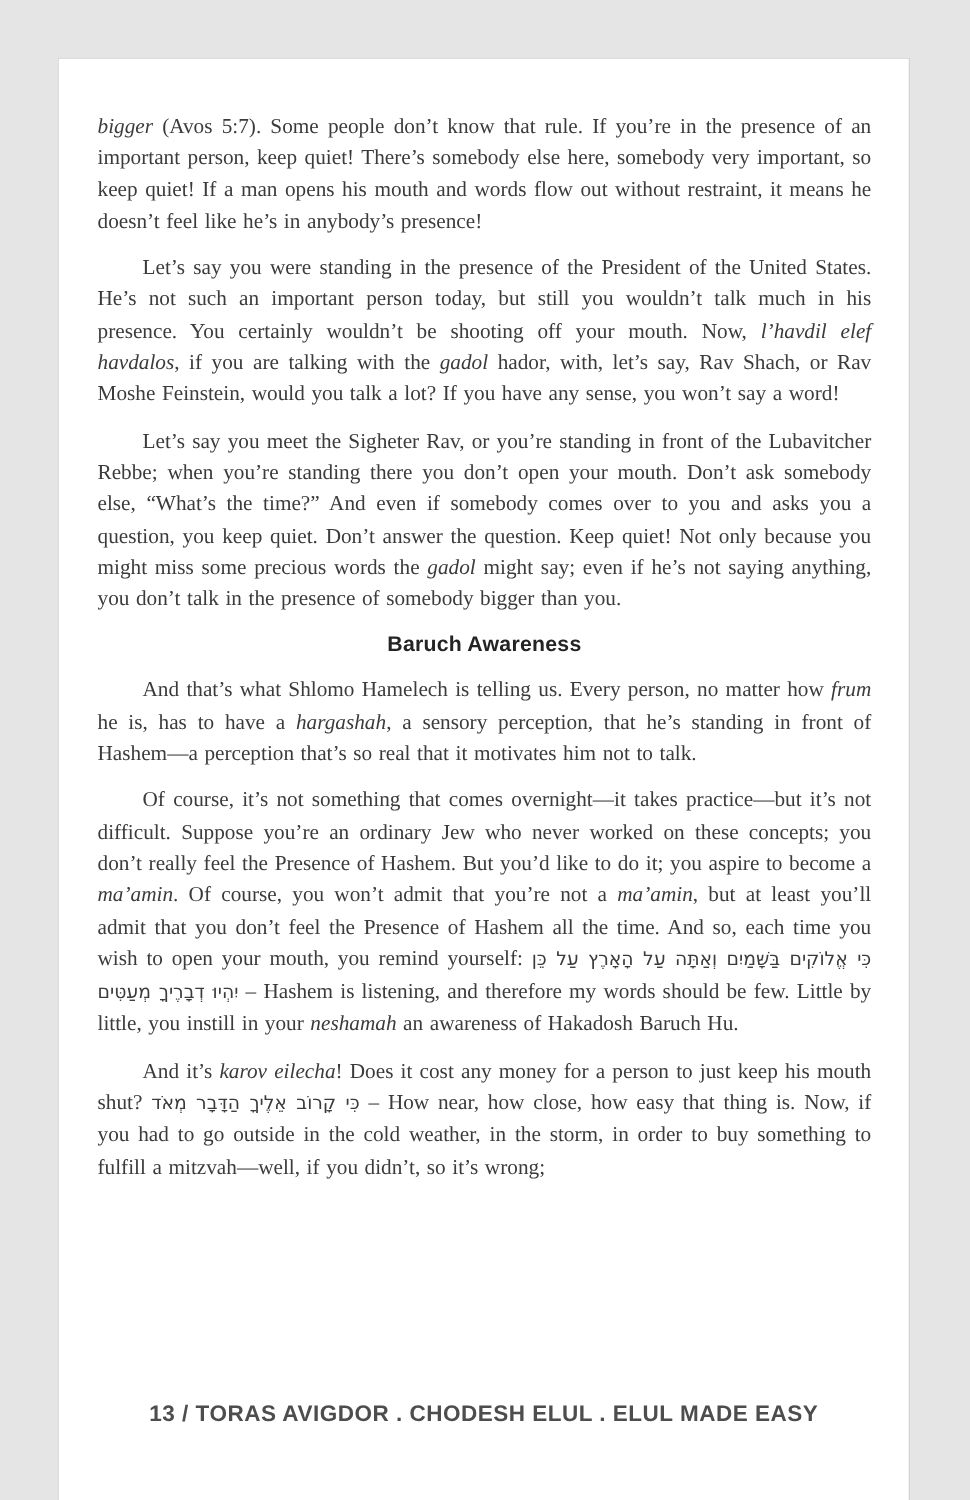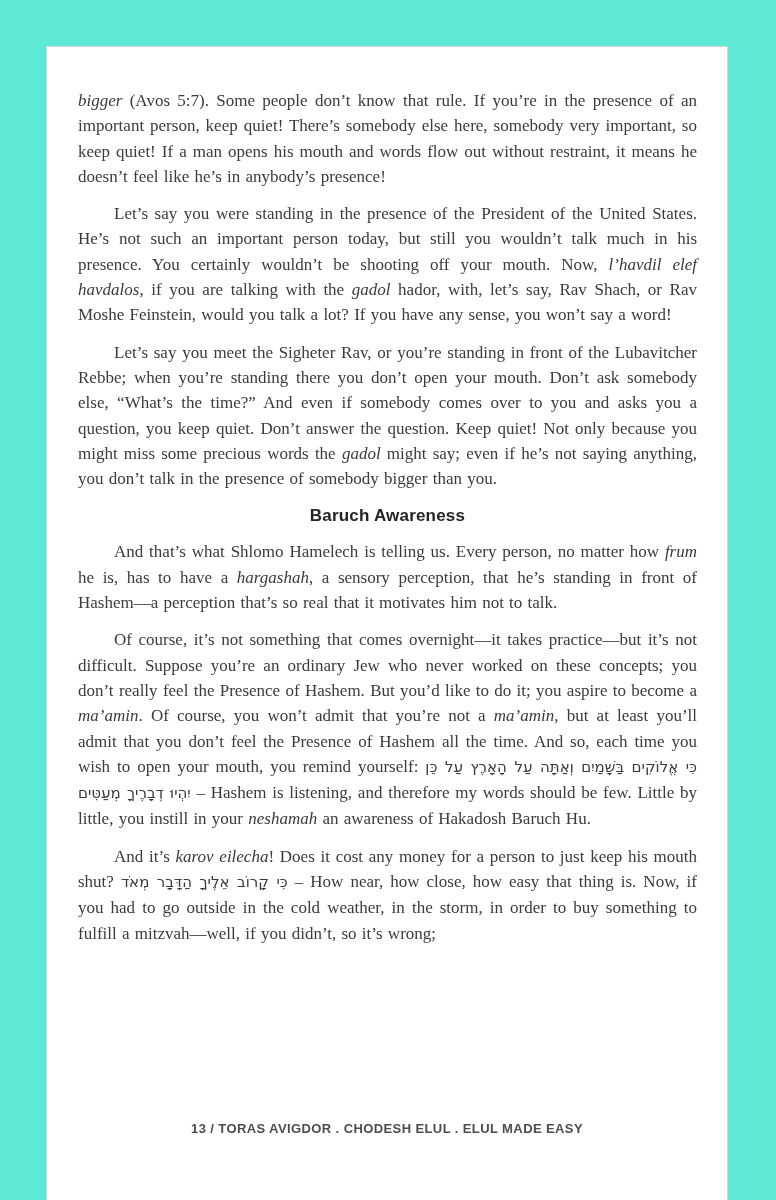--- a/index.html
+++ b/index.html
@@ -4,21 +4,21 @@
 <style>
   html, body {
     margin: 0;
     padding: 0;
     background: #ffffff;
   }
   .viewport {
     position: relative;
     width: 776px;
     height: 1200px;
-    background: #5eead4;
+    background: #e5e5e5;
     overflow: hidden;
     font-family: "Liberation Serif", serif;
   }
   .frame {
     position: absolute;
     left: 46px;
     top: 46px;
     width: 680px;
     height: 1200px; 
     border: 1px solid #d3d3d3;
@@ -55,21 +55,21 @@
     letter-spacing: 0.2px;
   }
   .footer {
     position: absolute;
     left: 46px;
     top: 1121px;
     width: 682px;
     text-align: center;
     font-family: "Liberation Sans", sans-serif;
     font-weight: bold;
-    font-size: 13px;
+    font-size: 18px;
     letter-spacing: 0.4px;
     color: #4d4d4d;
   }
 </style>
 </head>
 <body>
 
 <div class="viewport">
   <div class="frame">
     <div class="content">

